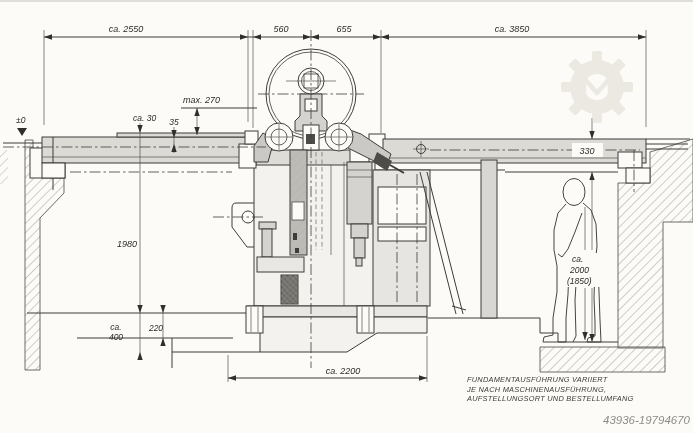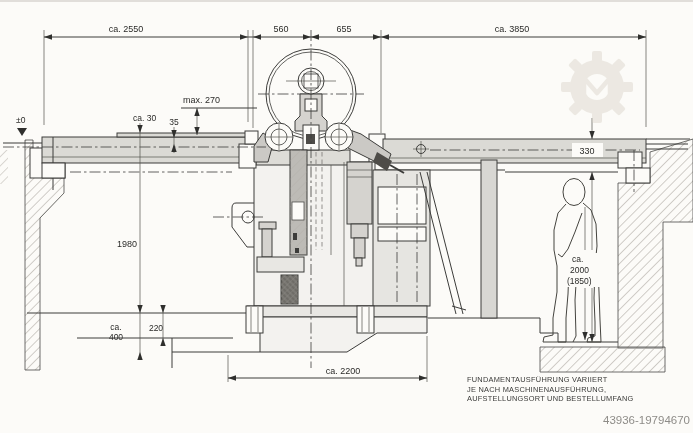--- a/index.html
+++ b/index.html
@@ -1,16 +1,16 @@
 <!DOCTYPE html>
 <html><head>
 <meta charset="utf-8">
 <style>
   html,body{margin:0;padding:0;background:#ffffff;}
-  .stage{position:relative;width:693px;height:433px;overflow:hidden;background:#fcfbf8;}
+  .stage{position:relative;width:693px;height:433px;overflow:hidden;background:#fcfbf8;font-style:italic;}
   svg{display:block;}
   .ln{stroke:#3c3c3a;stroke-width:1;fill:none;}
   .thin{stroke:#55534f;stroke-width:.7;fill:none;}
   .dashdot{stroke:#3c3c3a;stroke-width:.8;fill:none;stroke-dasharray:11 3 2.5 3;}
   .hidden-ln{stroke:#6a6864;stroke-width:.7;fill:none;stroke-dasharray:4.5 3;}
   .arrow{fill:#2f2f2d;stroke:none;}
   .dim{font-family:"Liberation Sans",sans-serif;font-size:9px;fill:#2b2b29;}
   .dim-sm{font-family:"Liberation Sans",sans-serif;font-size:8.5px;fill:#2b2b29;}
   .note{font-family:"Liberation Sans",sans-serif;font-size:7.4px;fill:#3a3a38;letter-spacing:.25px;}
   .idtxt{font-family:"Liberation Sans",sans-serif;font-size:11.5px;fill:#8e8c88;}

